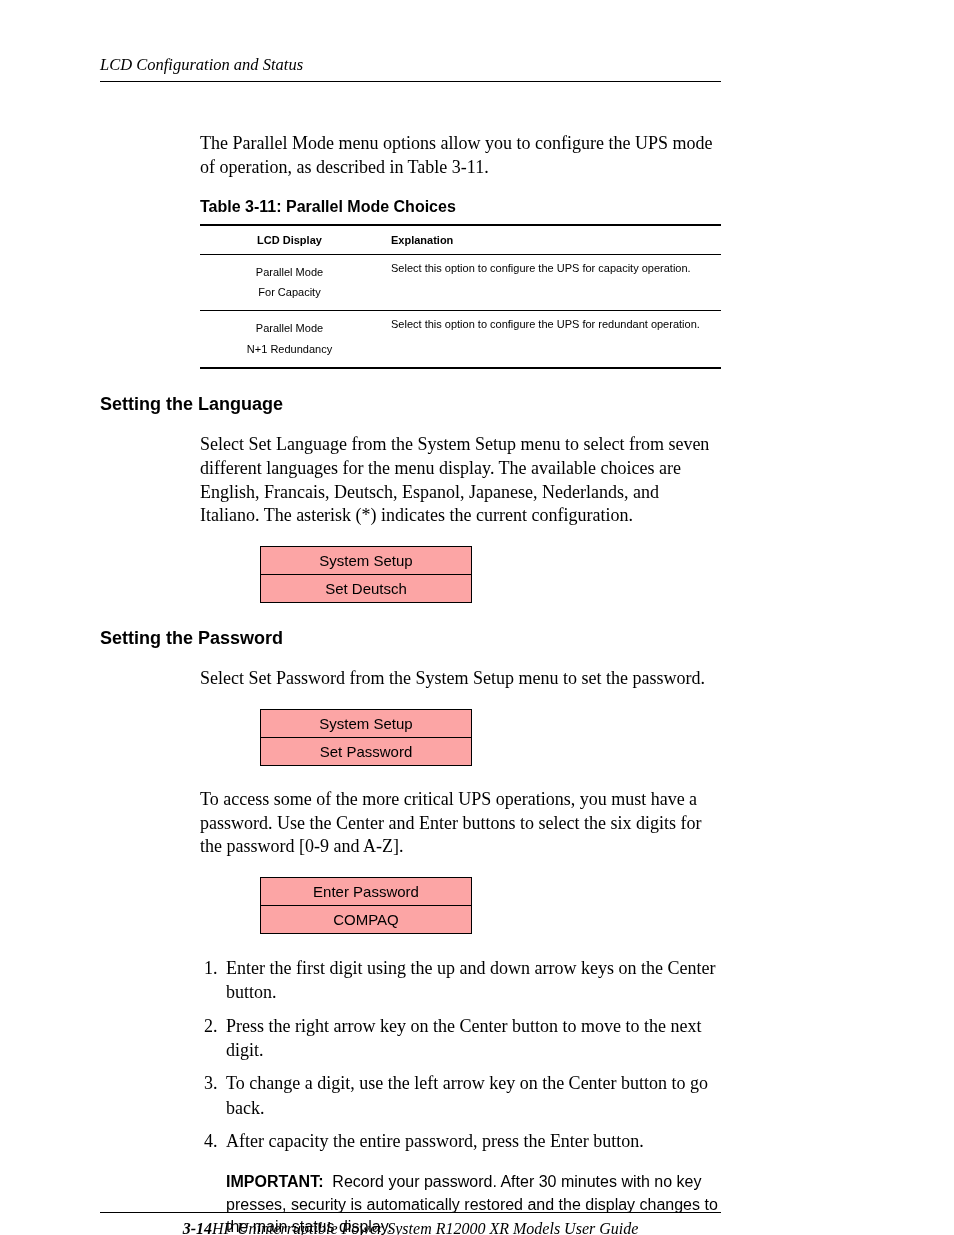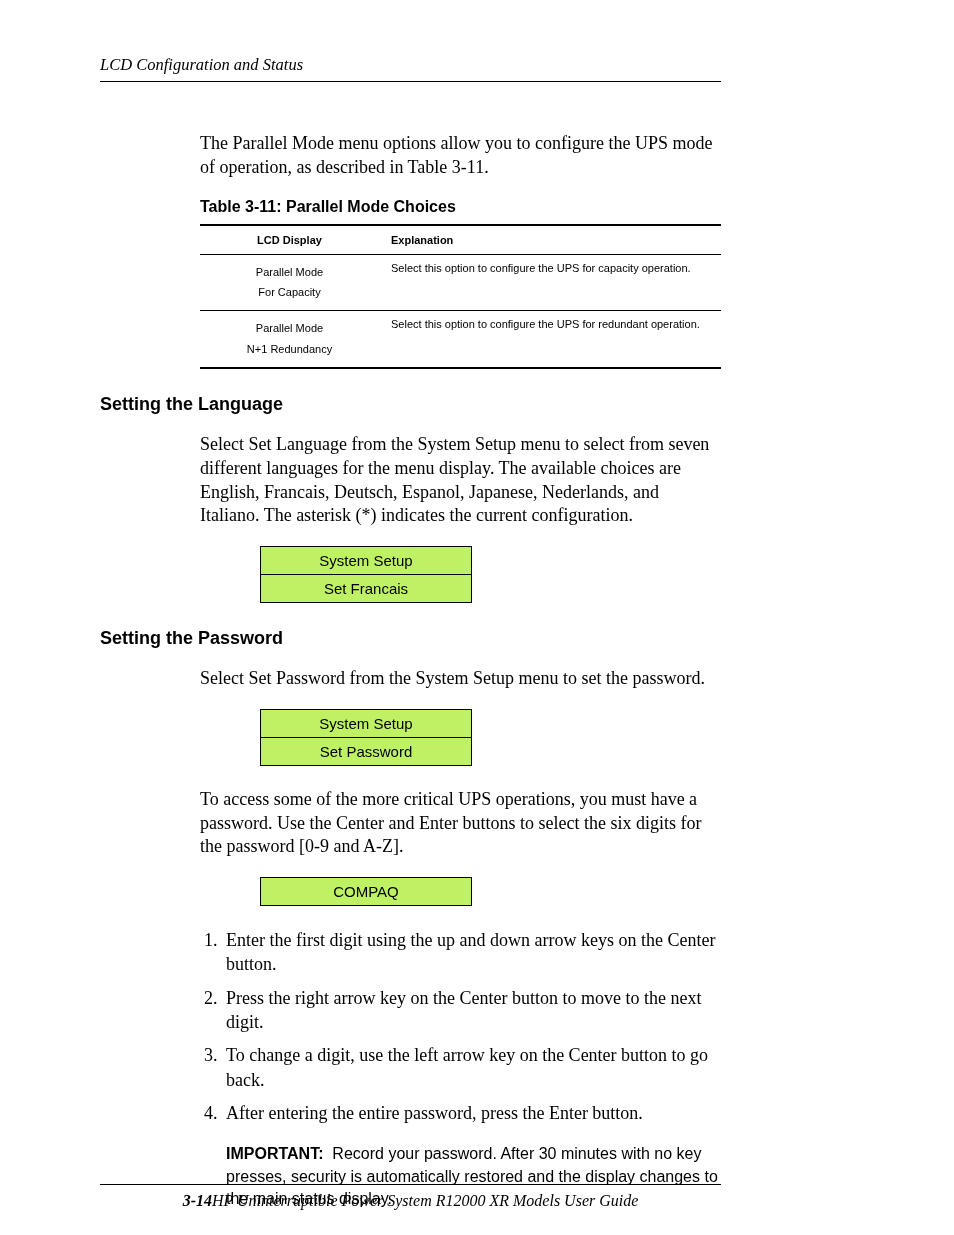--- a/index.html
+++ b/index.html
@@ -79,21 +79,21 @@
     margin: 5px 0 22px 60px;
     font-family: Arial, Helvetica, sans-serif;
     font-size: 15px;
   }
   .lcd-box .row {
     display: table-row;
   }
   .lcd-box .cell {
     display: table-cell;
     border: 1.5px solid #000;
-    background: #bef264;
+    background: #fca5a5;
     width: 210px;
     text-align: center;
     padding: 5px 0;
   }
   .note {
     font-family: Arial, Helvetica, sans-serif;
     font-size: 14.5px;
     margin: 5px 0 18px 0;
   }
   .note b {
@@ -169,47 +169,50 @@
   </div>
 
   <h2 class="section">Setting the Language</h2>
   <div class="body-indent">
     <p class="para">Select Set Language from the System Setup menu to select from seven different languages for the menu display. The available choices are English, Francais, Deutsch, Espanol, Japanese, Nederlands, and Italiano. The asterisk (*) indicates the current configuration.</p>
     <div class="lcd-box">
       <div class="row">
           <div class="cell">System Setup</div>
         </div>
       <div class="row">
-          <div class="cell">Set Francais</div>
+          <div class="cell">Set Deutsch</div>
         </div>
     </div>
   </div>
 
   <h2 class="section">Setting the Password</h2>
   <div class="body-indent">
     <p class="para">Select Set Password from the System Setup menu to set the password.</p>
     <div class="lcd-box">
       <div class="row">
           <div class="cell">System Setup</div>
         </div>
       <div class="row">
           <div class="cell">Set Password</div>
         </div>
     </div>
     <p class="para">To access some of the more critical UPS operations, you must have a password. Use the Center and Enter buttons to select the six digits for the password [0-9 and A-Z].</p>
     <div class="lcd-box">
+      <div class="row">
+          <div class="cell">Enter Password</div>
+        </div>
       <div class="row">
           <div class="cell">COMPAQ</div>
         </div>
     </div>
     <ol class="steps">
       <li>Enter the first digit using the up and down arrow keys on the Center button.</li>
       <li>Press the right arrow key on the Center button to move to the next digit.</li>
       <li>To change a digit, use the left arrow key on the Center button to go back.</li>
-      <li>After entering the entire password, press the Enter button.</li>
+      <li>After capacity the entire password, press the Enter button.</li>
     </ol>
     <p class="important">
       <b>IMPORTANT:</b>&nbsp;&nbsp;<span>Record your password. After 30 minutes with no key presses, security is automatically restored and the display changes to the main status display.</span>
     </p>
   </div>
 
   <div class="footer">
     <span class="pagenum">3-14</span>
     <span>HP Uninterruptible Power System R12000 XR Models User Guide</span>
   </div>

